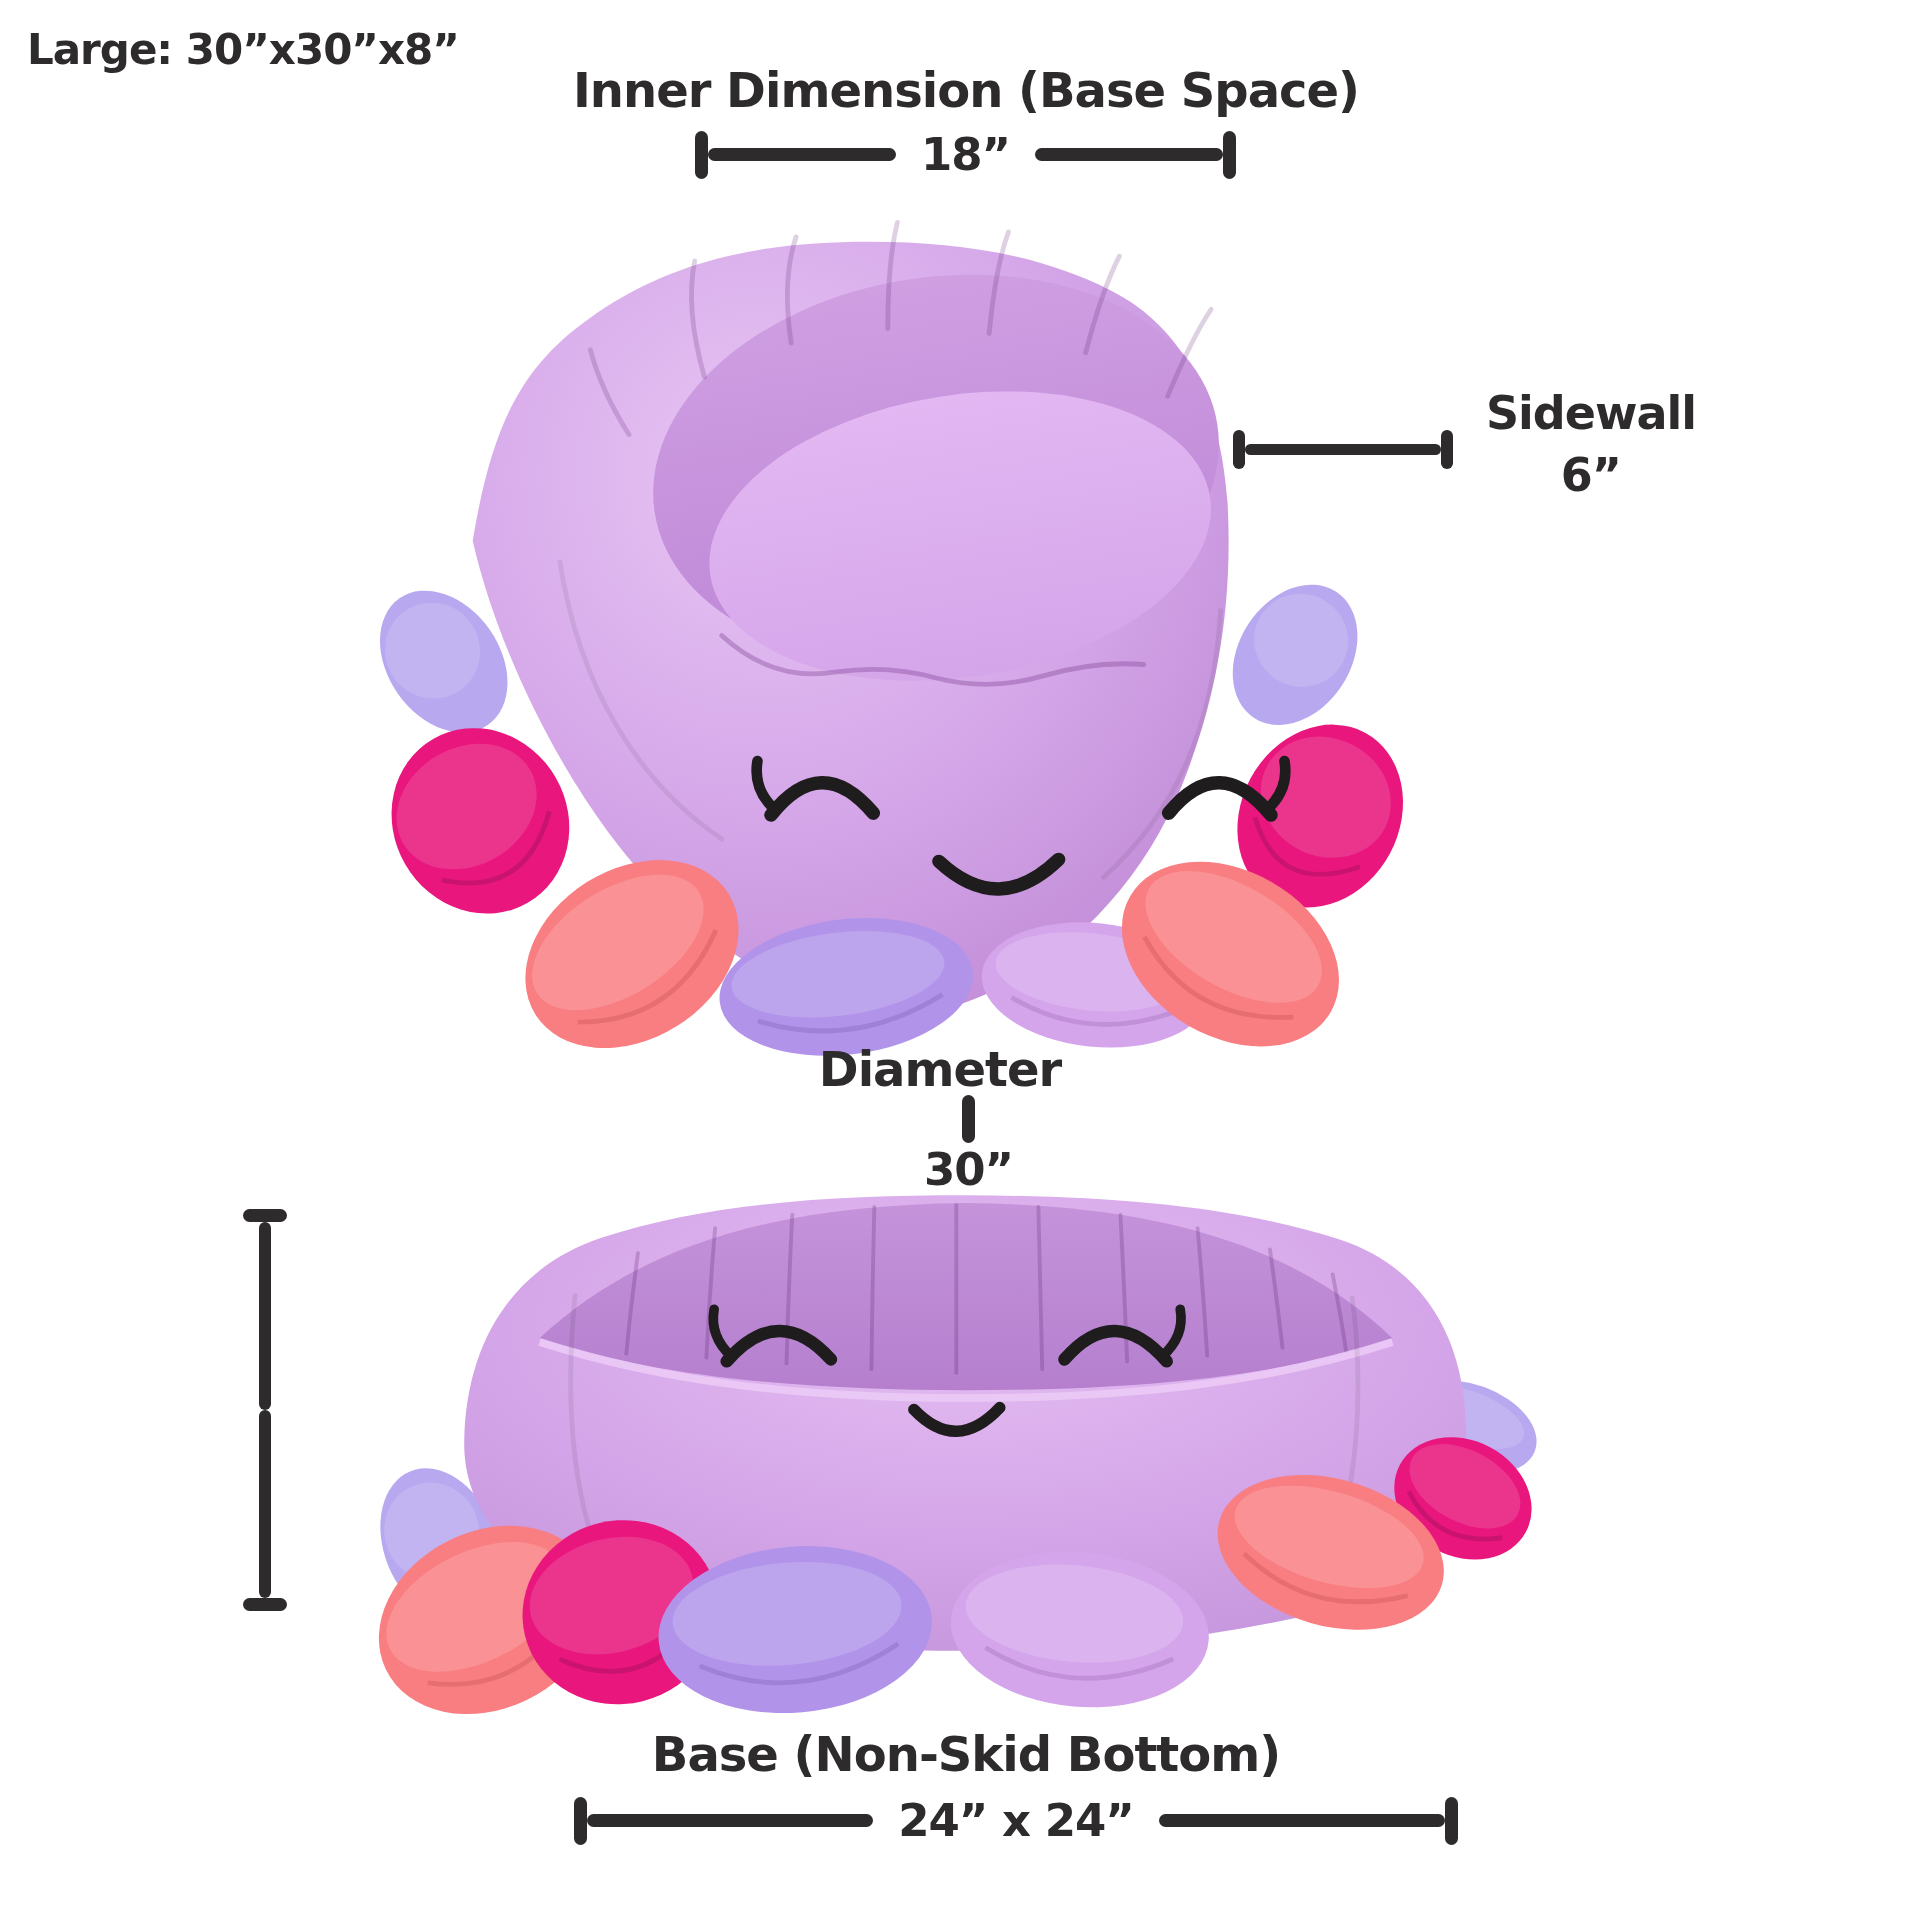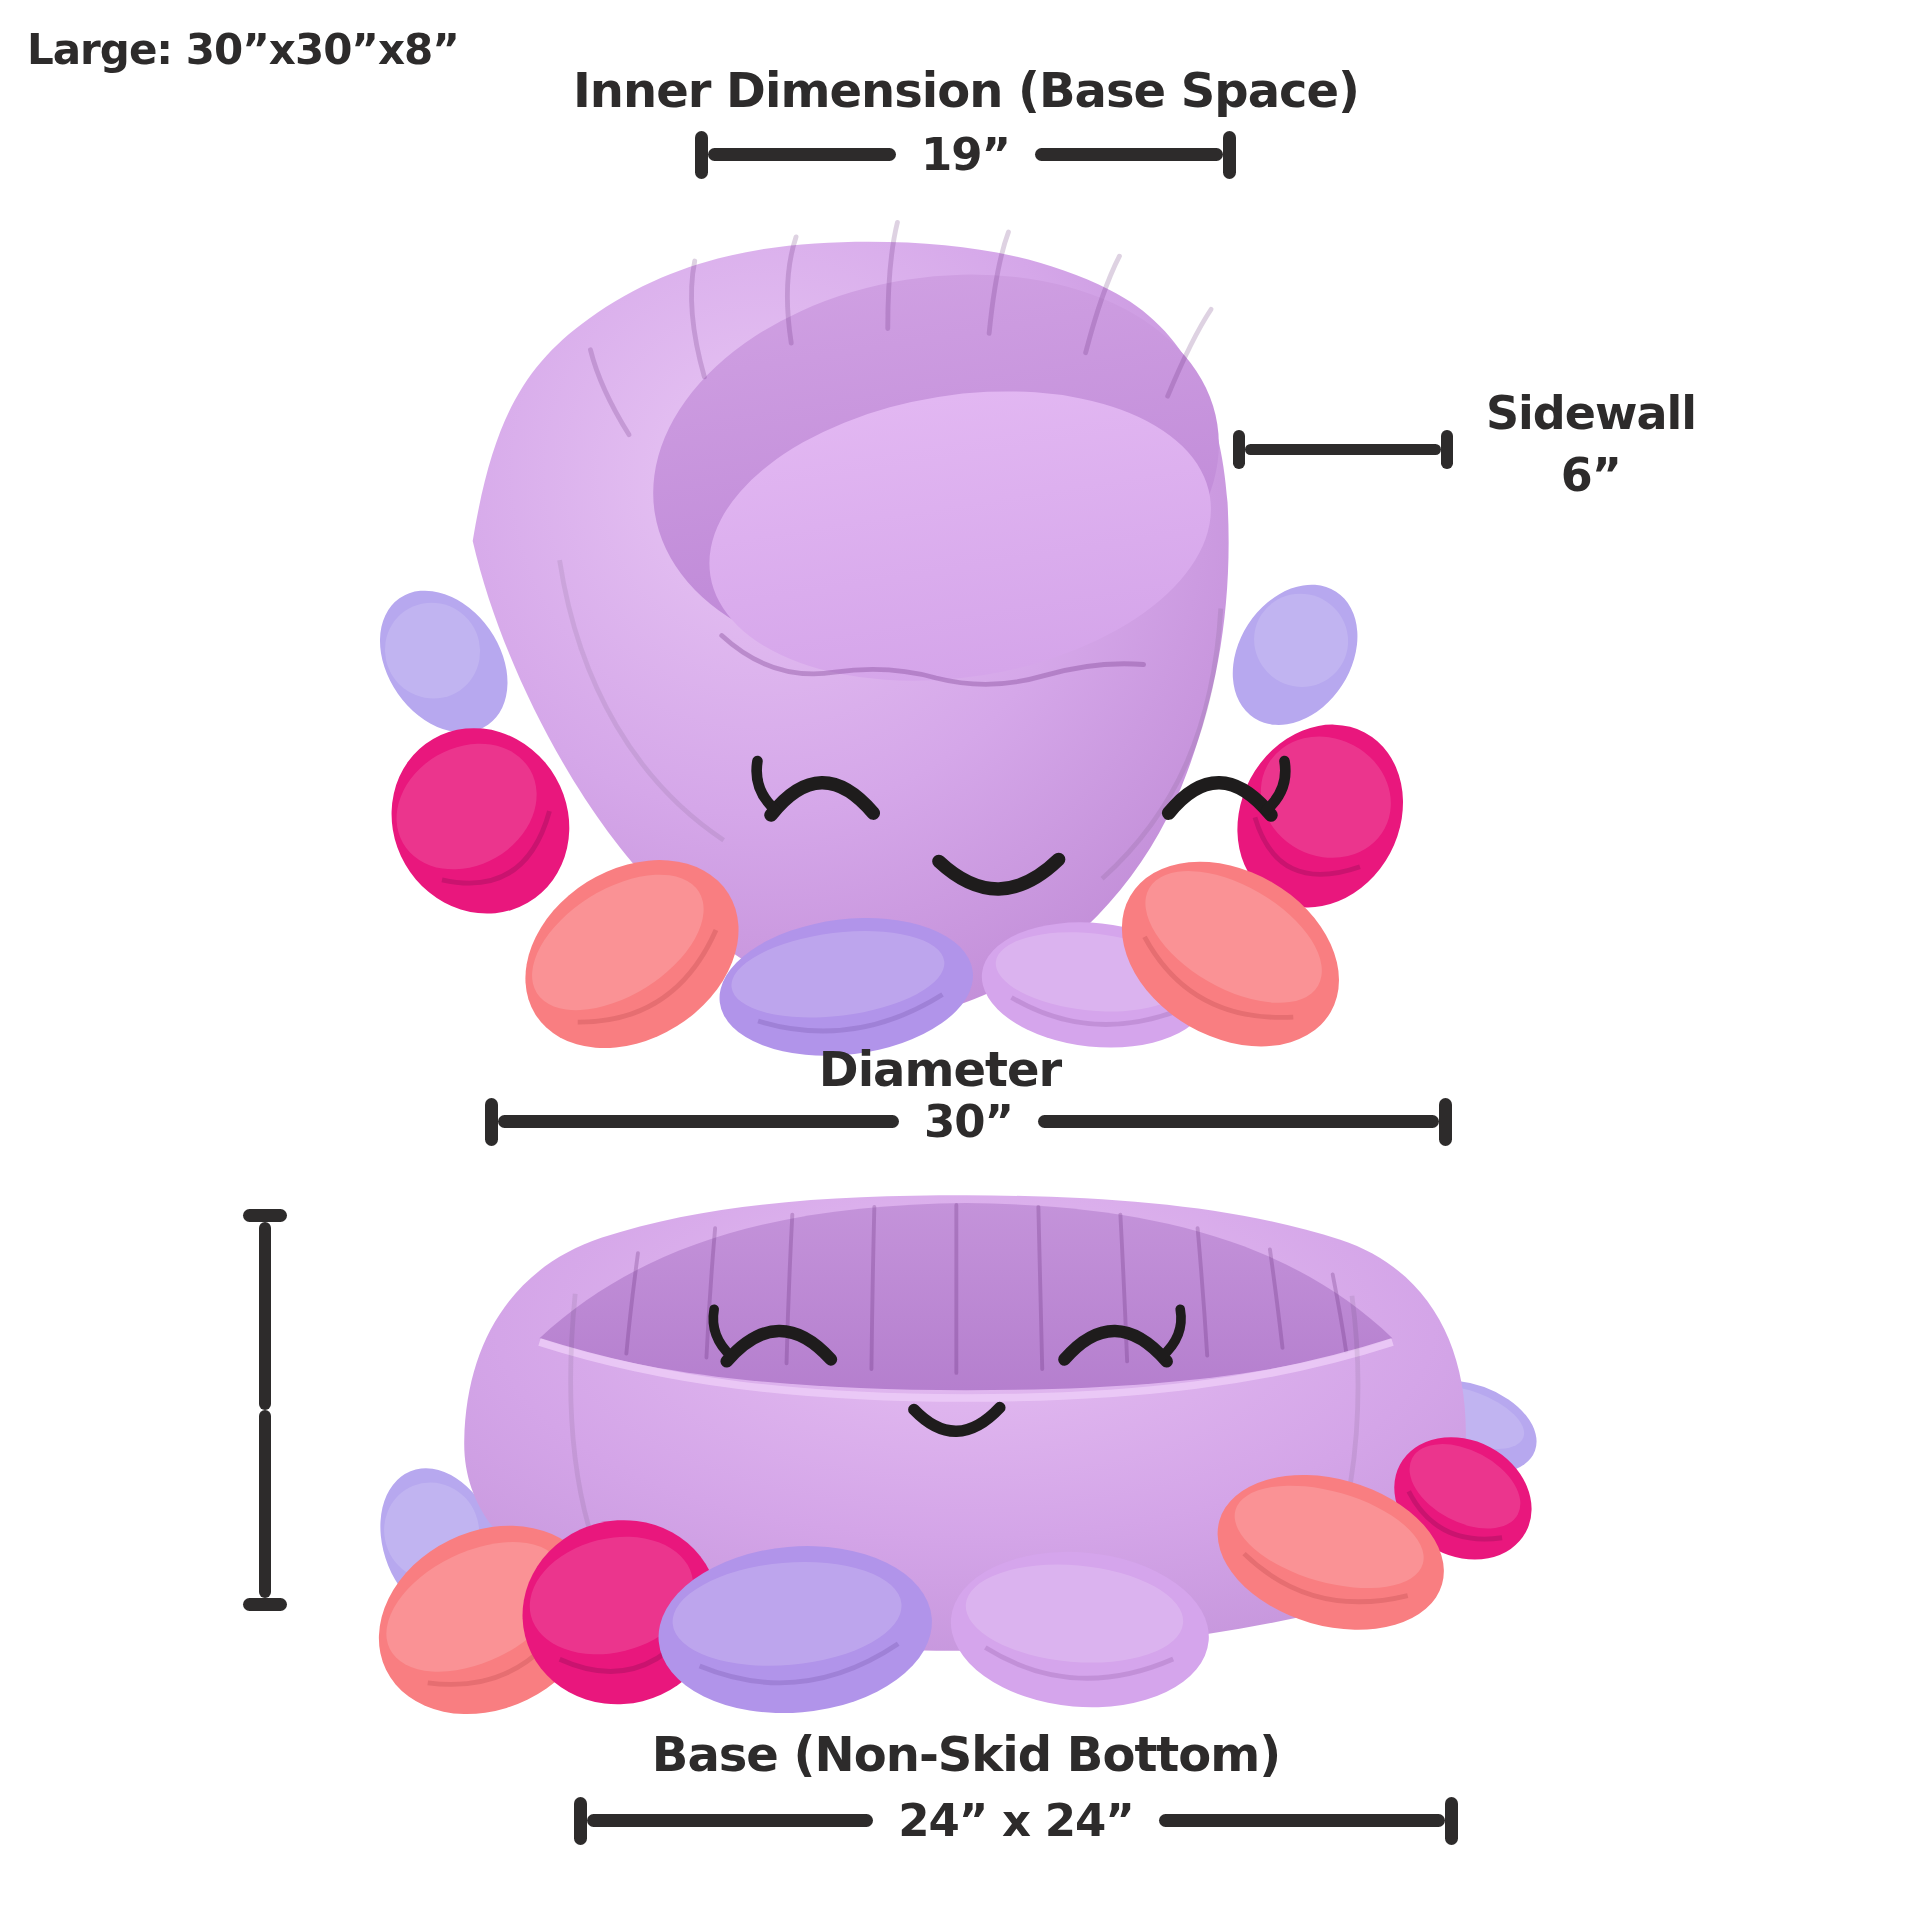--- a/index.html
+++ b/index.html
@@ -36,21 +36,21 @@
 </head>
 <body>
 
 <div class="lbl" style="left:27px;top:25px;font-size:42px;">Large: 30”x30”x8”</div>
 
 <div class="lbl centered" style="left:966px;top:62px;font-size:48px;">Inner Dimension (Base Space)</div>
 
 <div class="dim-h" style="left:695px;top:128px;width:541px;">
   <div class="cap"></div>
   <div class="bar"></div>
-  <div class="val">19”</div>
+  <div class="val">18”</div>
   <div class="bar"></div>
   <div class="cap"></div>
 </div>
 
 <svg style="left:270px;top:145px;" width="1139" height="927" viewBox="0 0 1180 960">
   <defs>
     <radialGradient id="bodyGradTop" cx="38%" cy="30%" r="80%">
       <stop offset="0%" stop-color="#e8c6f4"></stop>
       <stop offset="55%" stop-color="#d5a7e9"></stop>
       <stop offset="100%" stop-color="#c08bd6"></stop>
@@ -151,21 +151,21 @@
   <div class="cap"></div>
   <div class="bar"></div>
   <div class="cap"></div>
 </div>
 <div class="sidewall-block" style="left:1591px;top:386px;">
   <div class="t1">Sidewall</div>
   <div class="t2">6”</div>
 </div>
 
 <div class="lbl centered" style="left:940px;top:1041px;font-size:48px;">Diameter</div>
-<div class="dim-h" style="left:485px;top:1095px;width:967px;">
+<div class="dim-h" style="left:485px;top:1095px;width:967px;flex-direction:column;">
   <div class="cap"></div>
   <div class="bar"></div>
   <div class="val">30”</div>
   <div class="bar"></div>
   <div class="cap"></div>
 </div>
 
 <div class="dim-v" style="left:183px;top:1209px;width:164px;height:402px;">
   <div class="cap"></div>
   <div class="bar"></div>

